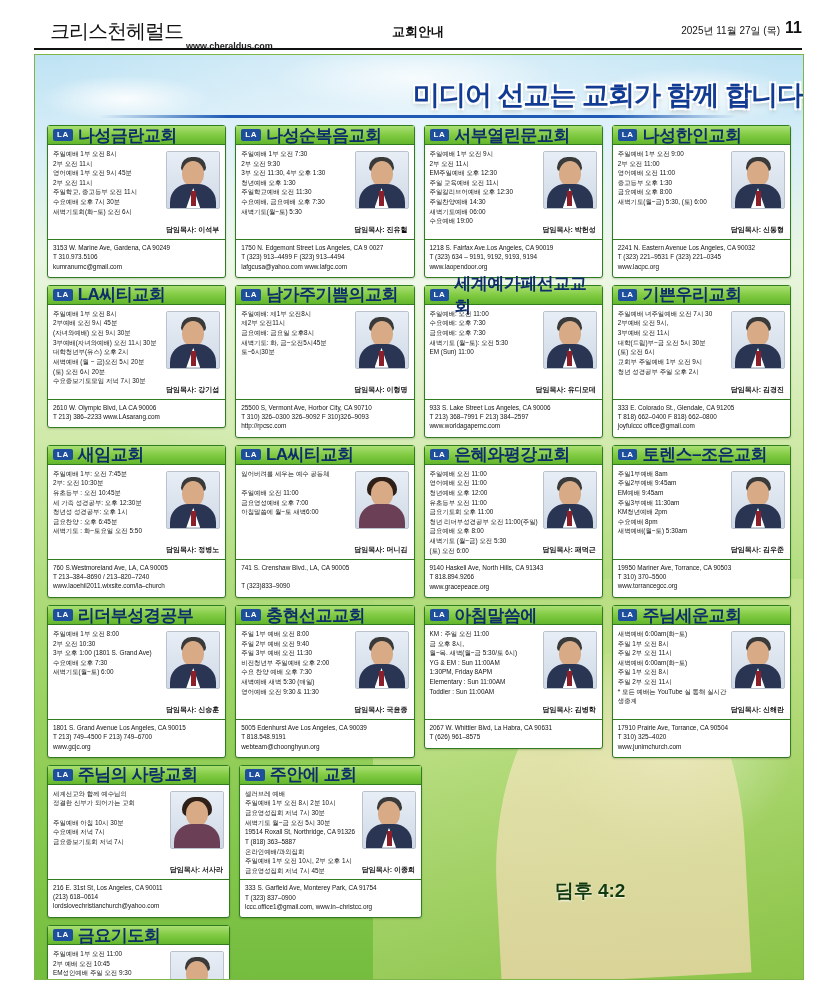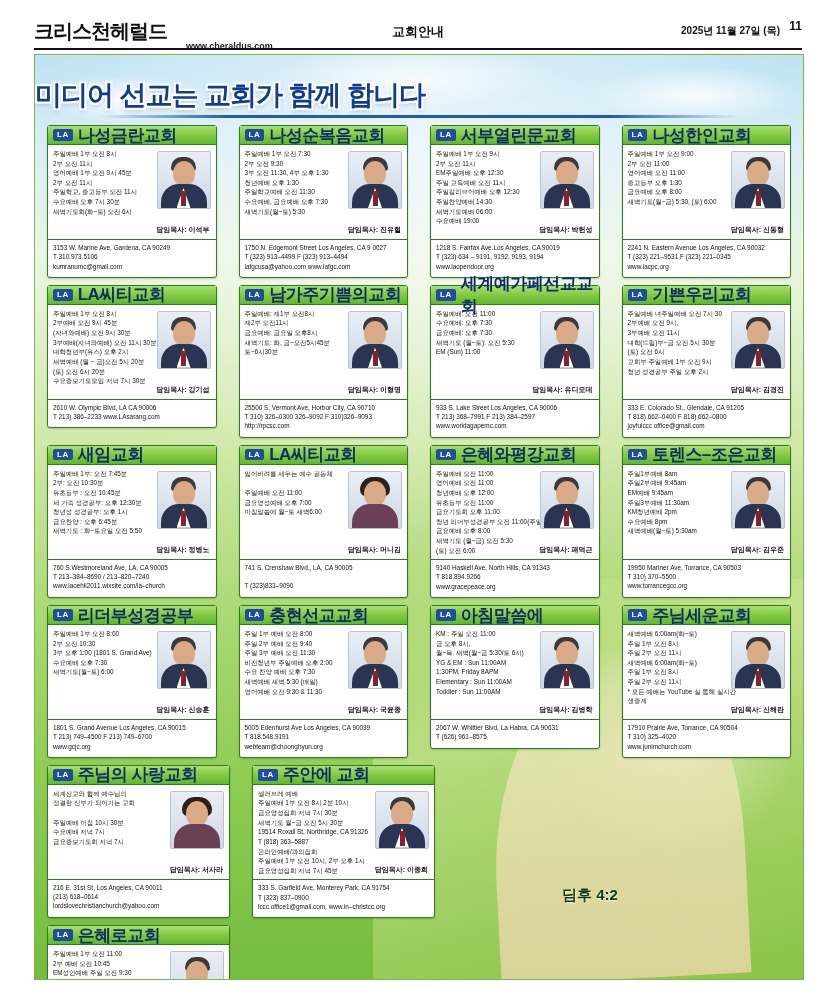--- a/index.html
+++ b/index.html
@@ -5,25 +5,25 @@
   html,body{margin:0;padding:0;}
   body{
     width:835px;height:998px;background:#ffffff;
     font-family:"Liberation Sans","DejaVu Sans",sans-serif;
     color:#111;overflow:hidden;
   }
   .page{position:relative;width:835px;height:998px;}
 
   
   .masthead{position:absolute;left:34px;top:18px;width:768px;height:30px;}
-  .mast-logo{position:absolute;left:0;top:0;font-size:20px;font-weight:bold;letter-spacing:-1px;color:#111;}
+  .mast-logo{position:absolute;left:16px;top:0;font-size:20px;font-weight:normal;letter-spacing:-1px;color:#111;}
   .mast-url{position:absolute;left:152px;top:23px;font-size:9px;color:#222;font-weight:bold;}
   .mast-center{position:absolute;left:0;right:0;top:5px;text-align:center;font-size:13px;font-weight:bold;}
-  .mast-date{position:absolute;right:22px;top:6px;font-size:10px;font-weight:bold;}
-  .mast-page{position:absolute;right:0;top:1px;font-size:12px;font-weight:bold;}
+  .mast-date{position:absolute;right:22px;top:6px;font-size:10px;font-weight:normal;}
+  .mast-page{position:absolute;right:0;top:1px;font-size:16px;font-weight:bold;}
   .mast-rule{position:absolute;left:34px;top:48px;width:768px;height:2px;background:#111;}
 
   
   .board{
     position:absolute;left:34px;top:54px;width:768px;height:924px;
     background:
       radial-gradient(circle at 50% 12%, rgba(255,255,255,.55) 0%, rgba(255,255,255,0) 42%),
       linear-gradient(180deg,#bfe3f4 0%,#d8eef8 10%,#eaf6e2 22%,#cfe9a8 42%,#a8d870 62%,#8ccb52 80%,#74bd3e 100%);
       border:1px solid #7fb64a;
     overflow:hidden;
@@ -38,37 +38,37 @@
   .meadow{position:absolute;right:0;bottom:0;width:430px;height:400px;
     background:
       radial-gradient(ellipse 170px 150px at 300px 170px, rgba(255,255,255,.45), rgba(255,255,255,0) 72%),
       linear-gradient(160deg, rgba(186,222,128,.0) 0%, rgba(214,233,160,.55) 35%, rgba(146,198,74,.75) 100%);
   }
   .path{position:absolute;right:60px;bottom:0;width:250px;height:330px;
     background:linear-gradient(185deg,rgba(246,238,205,.0) 0%,rgba(240,229,185,.75) 35%,rgba(226,212,160,.9) 100%);
     border-radius:60% 40% 0 0 / 70% 60% 0 0;transform:rotate(-3deg);}
   .verse{position:absolute;right:48px;bottom:70px;width:330px;text-align:center;
     font-size:13px;line-height:1.9;color:#123a0c;font-weight:bold;text-shadow:0 1px 2px rgba(255,255,255,.9);}
-  .verse .ref{display:block;margin-top:14px;font-size:15px;}
+  .verse .ref{display:block;margin-top:14px;font-size:19px;}
 
   
-  .banner{position:absolute;left:0;right:0;top:22px;text-align:left;}
+  .banner{position:absolute;left:0;right:0;top:22px;text-align:right;}
   .banner-title{
     display:inline-block;font-size:27px;font-weight:bold;letter-spacing:-1px;
     color:#123c93;
     text-shadow:
       -2px -2px 0 #fff, 2px -2px 0 #fff, -2px 2px 0 #fff, 2px 2px 0 #fff,
       0 3px 5px rgba(0,0,0,.25);
   }
   .banner-underline{width:640px;height:3px;margin:2px auto 0;
     background:linear-gradient(90deg,rgba(30,90,170,0),#1f5bb5 20%,#1f5bb5 80%,rgba(30,90,170,0));}
 
   
   .grid{position:absolute;left:12px;top:70px;width:744px;}
-  .row{display:flex;gap:22px;margin-bottom:7px;align-items:flex-start;}
+  .row{display:flex;gap:9px;margin-bottom:7px;align-items:flex-start;}
   .card{
     width:183px;background:#ffffff;border:1px solid #2f7d1f;border-radius:3px;
     position:relative;box-sizing:border-box;padding:0 0 4px 0;
     box-shadow:0 1px 2px rgba(0,0,0,.18);
   }
   .card-head{
     background:linear-gradient(180deg,#a9df72 0%,#7ec93f 55%,#63b62c 100%);
     border-bottom:1px solid #2f7d1f;
     height:18px;display:flex;align-items:center;gap:5px;padding:0 5px;
   }
@@ -609,21 +609,21 @@
             </div>
             <div class="card-foot">333 S. Garfield Ave, Monterey Park, CA 91754
 T (323) 837–0900
 lccc.office1@gmail.com, www.in–christcc.org</div>
           </div>
         </div>
         <div class="row">
           <div class="card">
             <div class="card-head">
               <span class="la-badge">LA</span>
-              <span class="card-name">은혜로교회</span>
+              <span class="card-name">금요기도회</span>
             </div>
             <div class="card-body">
               <div class="sched">주일예배 1부 오전 11:00
 2부 예배 오전 10:45
 EM성인예배 주일 오전 9:30
 금요 예배   금요일 저녁 7:30
 새벽  예배     월~토 오전 6:00
 영.유아,유치부  주일 오전 10:45
 유초등부  주일 오전 10:45
 중,고등부   주일 오전 10:45

